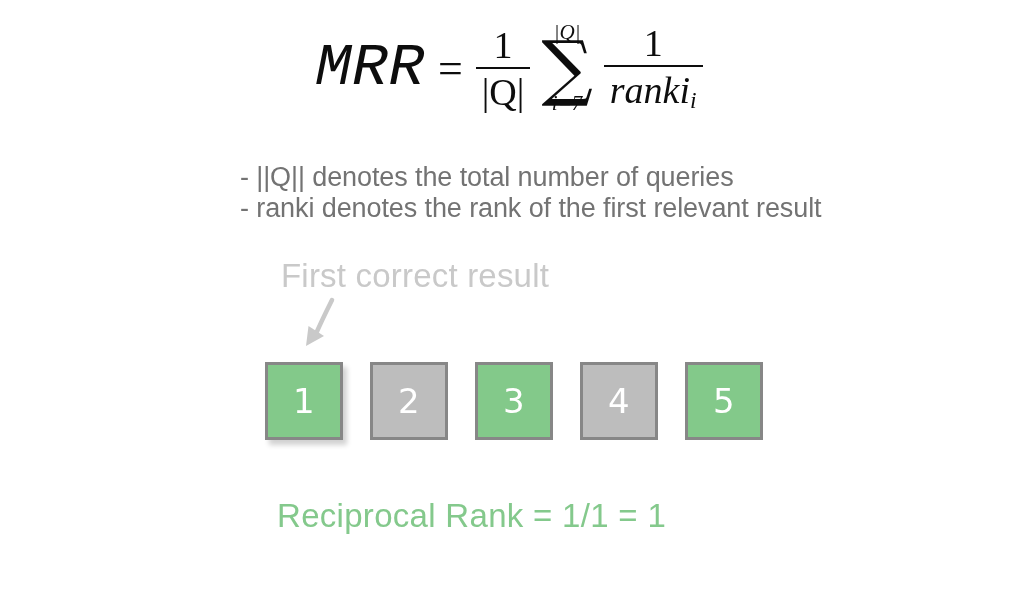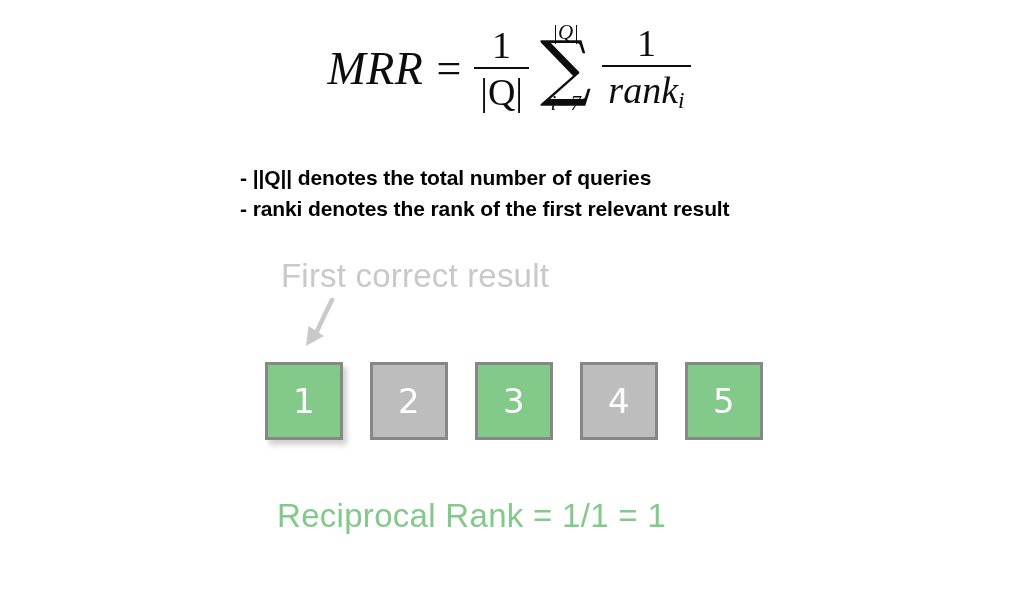--- a/index.html
+++ b/index.html
@@ -27,22 +27,23 @@
     color: #0d0d0d;
   }
   .math-row {
     display: inline-flex;
     align-items: center;
     justify-content: center;
     gap: 9px;
   }
   .mi {
     font-style: italic;
-    font-size: 46px;
+    font-size: 60px;
     letter-spacing: 0.5px;
+    font-family: Liberation Mono, monospace;
   }
   .mo-eq {
     font-size: 44px;
     padding: 0 4px;
   }
   .frac {
     display: inline-flex;
     flex-direction: column;
     align-items: center;
     justify-content: center;
@@ -93,23 +94,23 @@
     font-size: 0.62em;
     vertical-align: -0.22em;
     font-style: italic;
   }
 
   
   #notes {
     position: absolute;
     left: 240px;
     top: 162px;
-    font-size: 21px;
-    font-weight: bold;
-    color: #000000;
+    font-size: 27px;
+    font-weight: normal;
+    color: #737373;
     line-height: 31px;
     letter-spacing: -0.1px;
   }
   #notes div { white-space: nowrap; }
 
   
   #callout-label {
     position: absolute;
     left: 281px;
     top: 257px;
@@ -177,21 +178,21 @@
 
     <span class="sum">
       <span class="lim-top">|Q|</span>
       <span class="sigma">∑</span>
       <span class="lim-bot">i=7</span>
     </span>
 
     <span class="frac">
       <span class="num">1</span>
       <span class="bar"></span>
-      <span class="den"><span>rank</span><span class="sub">i</span></span>
+      <span class="den"><span>ranki</span><span class="sub">i</span></span>
     </span>
   </span>
 </div>
 
 <div id="notes">
   <div>- ||Q|| denotes the total number of queries</div>
   <div>- ranki denotes the rank of the first relevant result</div>
 </div>
 
 <div id="callout-label" style="color: rgb(201, 201, 201);">First correct result</div>

